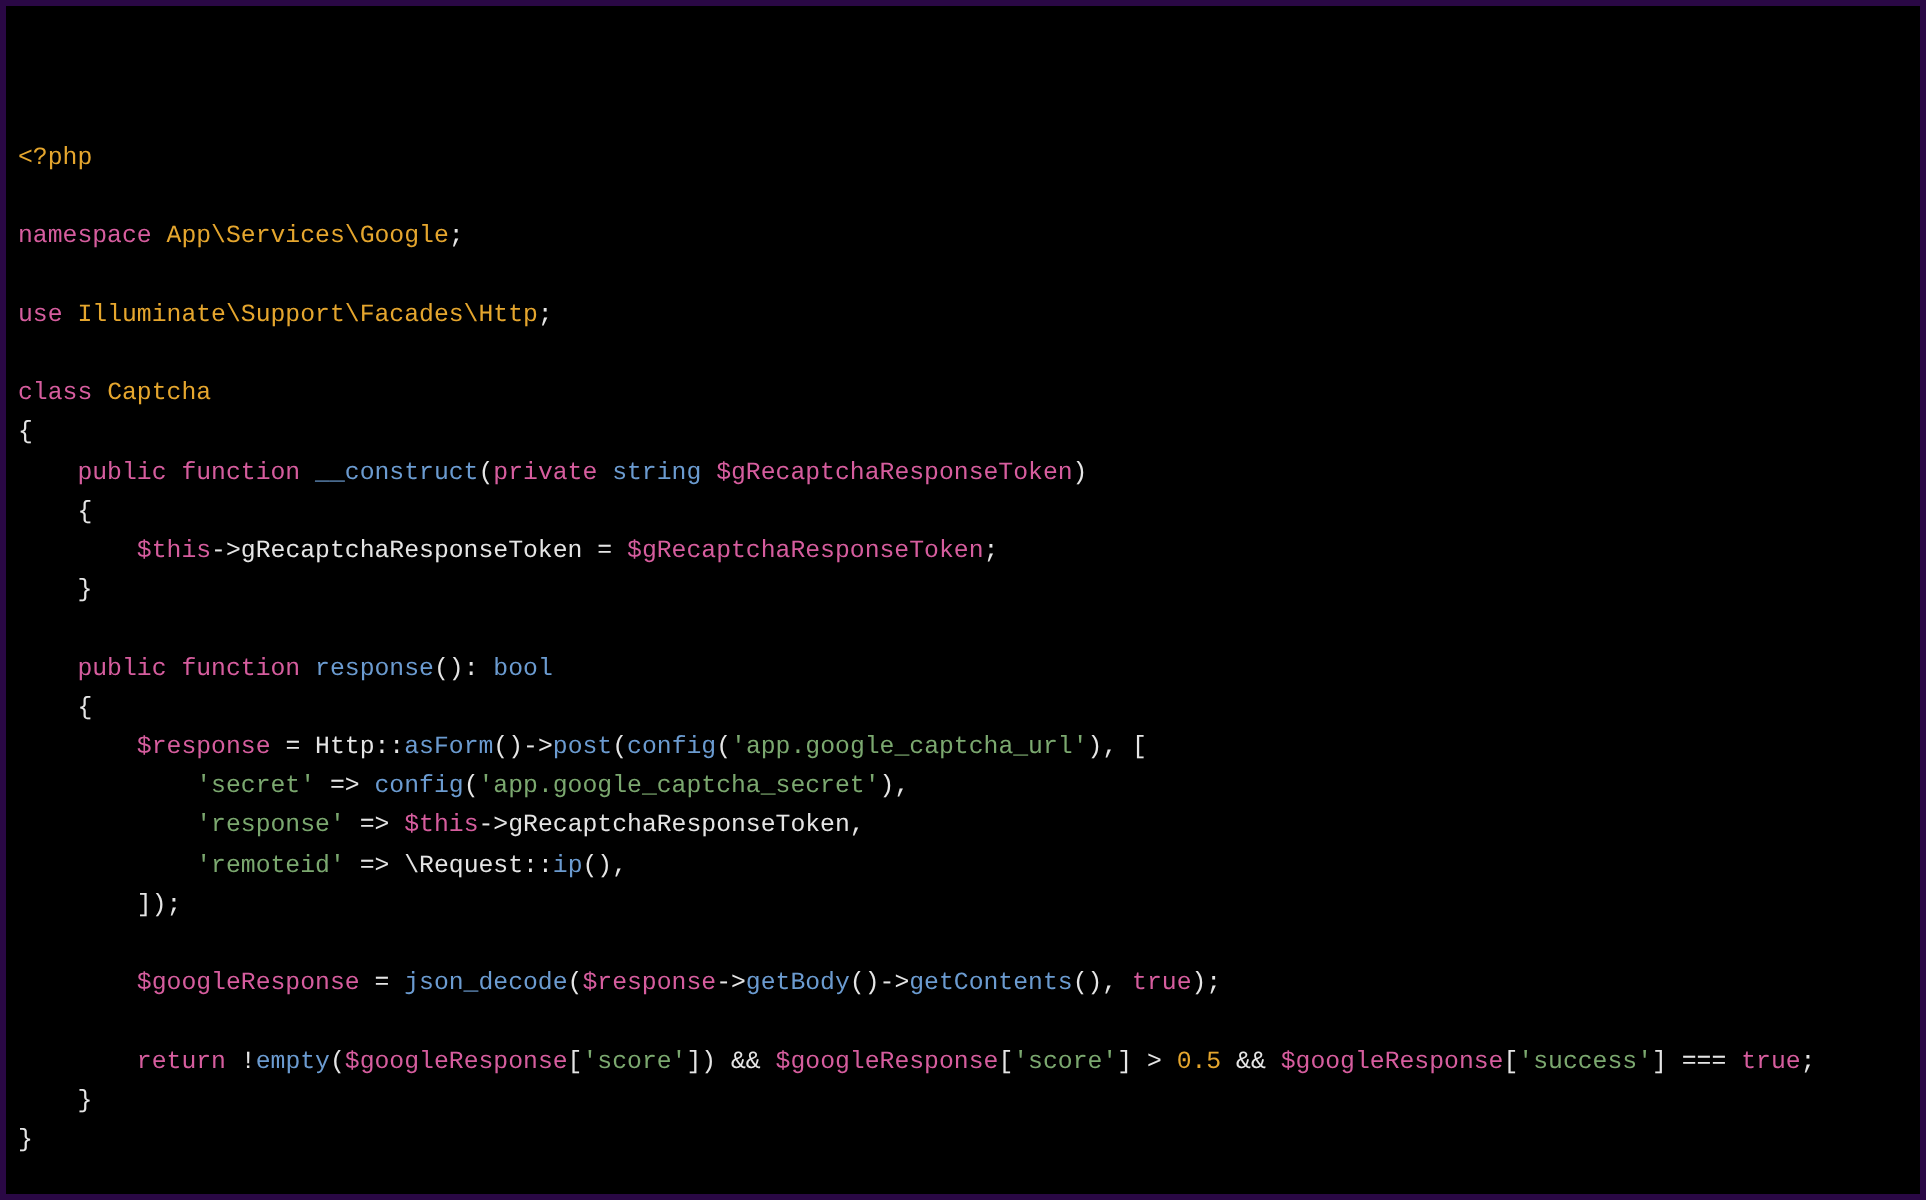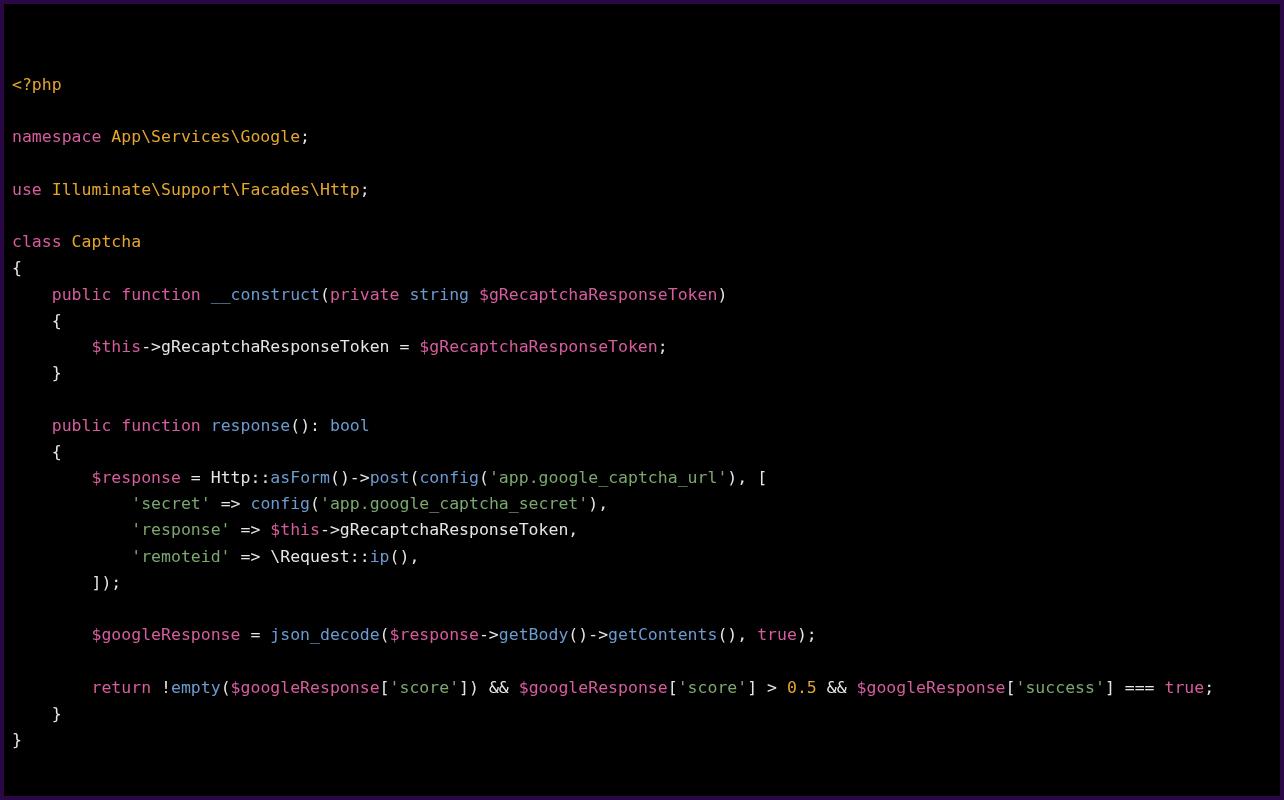--- a/index.html
+++ b/index.html
@@ -7,23 +7,24 @@
       width: 1284px;
       height: 800px;
       background: #000000;
       border: 4px solid #2a0845;
       font-family: 'Menlo', 'Consolas', 'DejaVu Sans Mono', monospace;
       font-size: 16.5px;
       line-height: 26.2px;
       overflow: hidden;
     }
     .code-container {
-      padding: 68px 0 0 8px;
+      padding: 88px 0 0 8px;
       white-space: pre;
       color: #e5e5e5;
+      font-family: Liberation Mono, monospace;
     }
     .c-keyword { color: #d65d9e; }
     .c-namespace { color: #e5a62e; }
     .c-punct { color: #e5e5e5; }
     .c-use { color: #e5a62e; }
     .c-class { color: #e5a62e; }
     .c-function-name { color: #6b9bd0; }
     .c-function-call { color: #6b9bd0; }
     .c-variable { color: #d65d9e; }
     .c-this { color: #d65d9e; }

